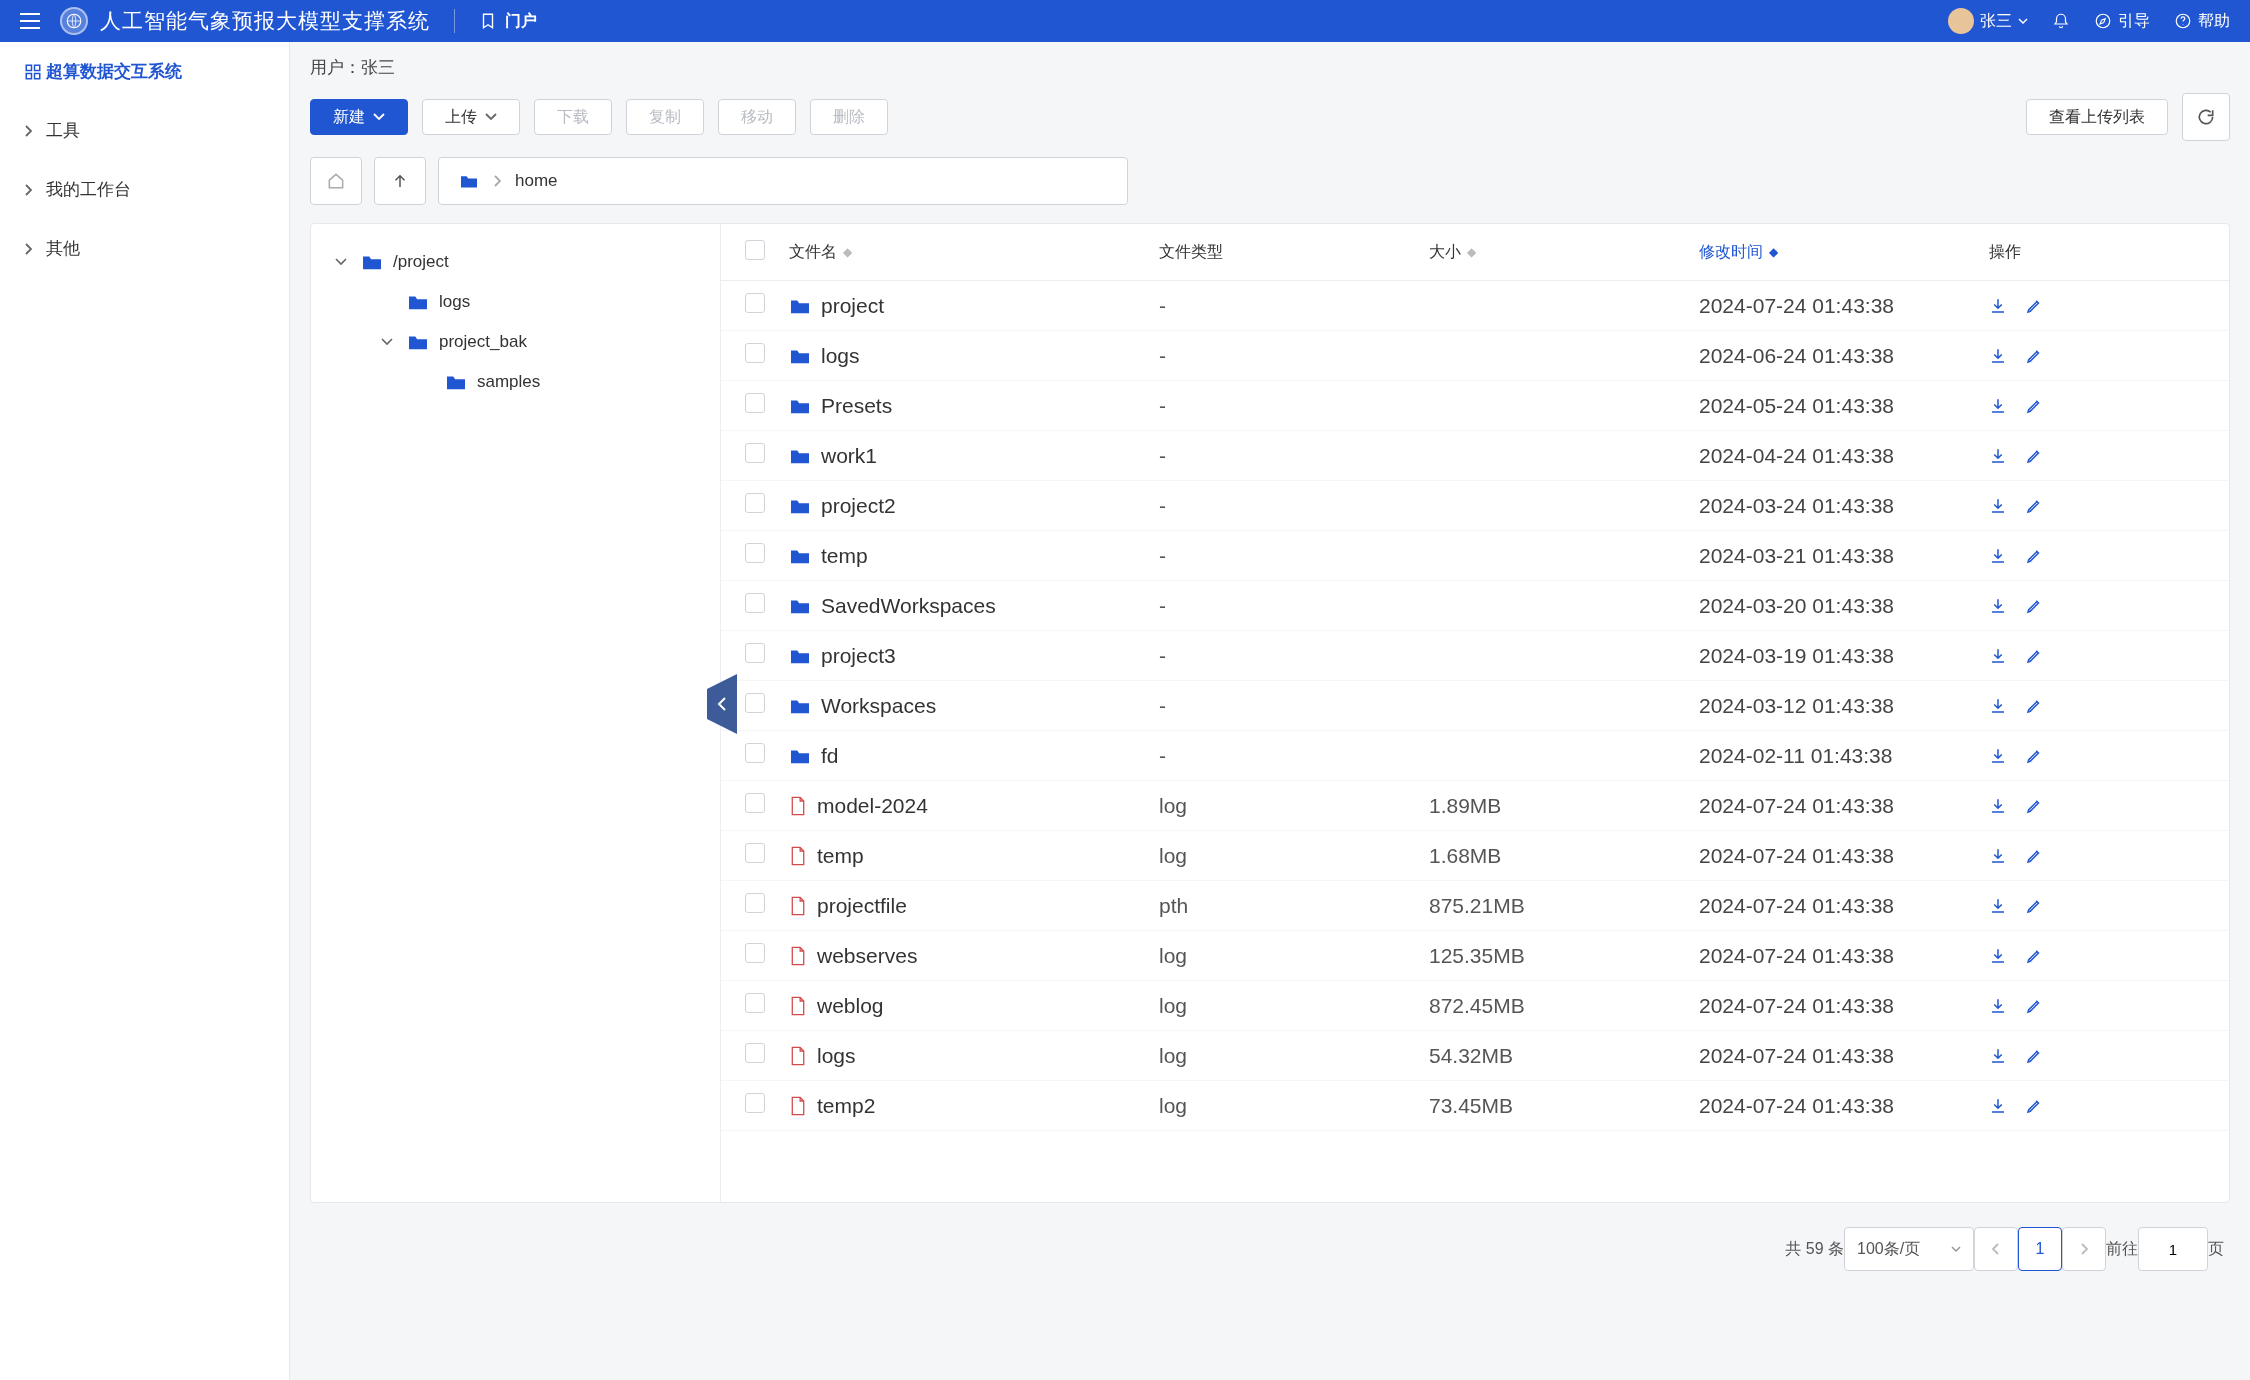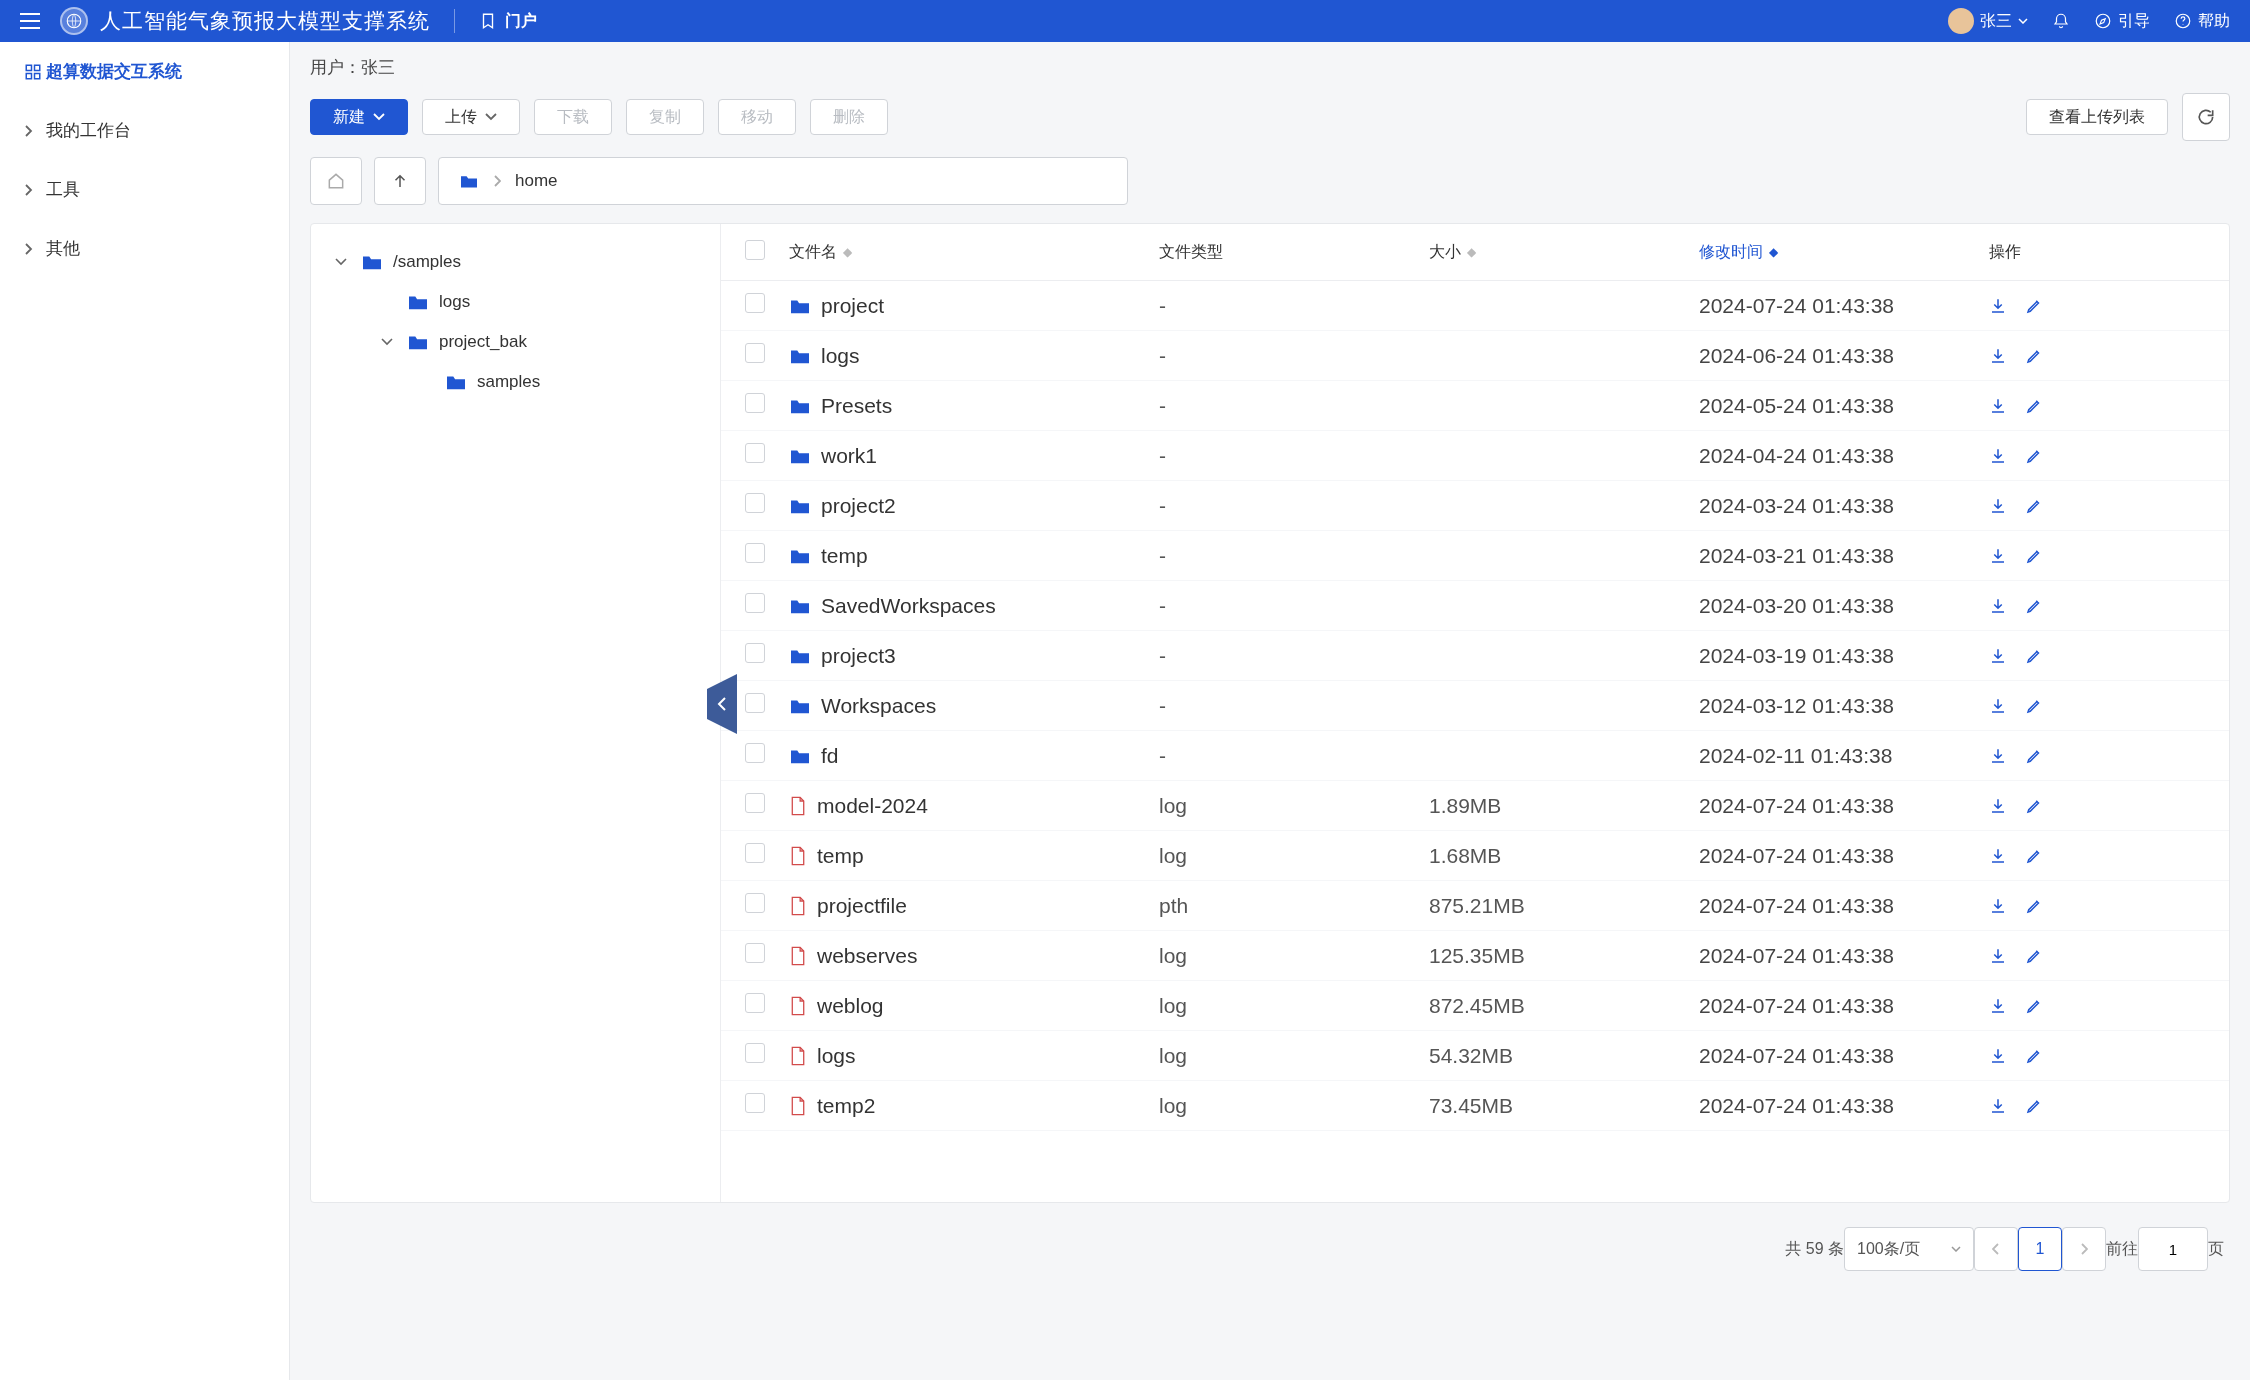--- a/index.html
+++ b/index.html
@@ -161,29 +161,29 @@
             </svg>
           </span>
           <span>超算数据交互系统</span>
         </div>
         <div class="nav-item">
           <span class="chev">
             <svg width="10" height="14" viewBox="0 0 10 14">
               <path d="M2 2l5 5-5 5" stroke="#666" stroke-width="1.8" fill="none"></path>
             </svg>
           </span>
-          <span>我的工作台</span>
+          <span>工具</span>
         </div>
         <div class="nav-item">
           <span class="chev">
             <svg width="10" height="14" viewBox="0 0 10 14">
               <path d="M2 2l5 5-5 5" stroke="#666" stroke-width="1.8" fill="none"></path>
             </svg>
           </span>
-          <span>工具</span>
+          <span>我的工作台</span>
         </div>
         <div class="nav-item">
           <span class="chev">
             <svg width="10" height="14" viewBox="0 0 10 14">
               <path d="M2 2l5 5-5 5" stroke="#666" stroke-width="1.8" fill="none"></path>
             </svg>
           </span>
           <span>其他</span>
         </div>
       </div>
@@ -261,21 +261,21 @@
             <span class="carrot">
               <svg width="12" height="8" viewBox="0 0 12 8">
                 <path d="M1 1l5 5 5-5" stroke="#666" stroke-width="1.6" fill="none"></path>
               </svg>
             </span>
             <span class="folder-icon">
               <svg width="22" height="18" viewBox="0 0 24 20">
                 <path d="M2 4h7l2 3h11v11H2z" fill="#2056d2"></path>
               </svg>
             </span>
-            <span>/samples</span>
+            <span>/project</span>
           </div>
           <div class="tree-item l1">
             <span class="carrot"></span>
             <span class="folder-icon">
               <svg width="22" height="18" viewBox="0 0 24 20">
                 <path d="M2 4h7l2 3h11v11H2z" fill="#2056d2"></path>
               </svg>
             </span>
             <span>logs</span>
           </div>

